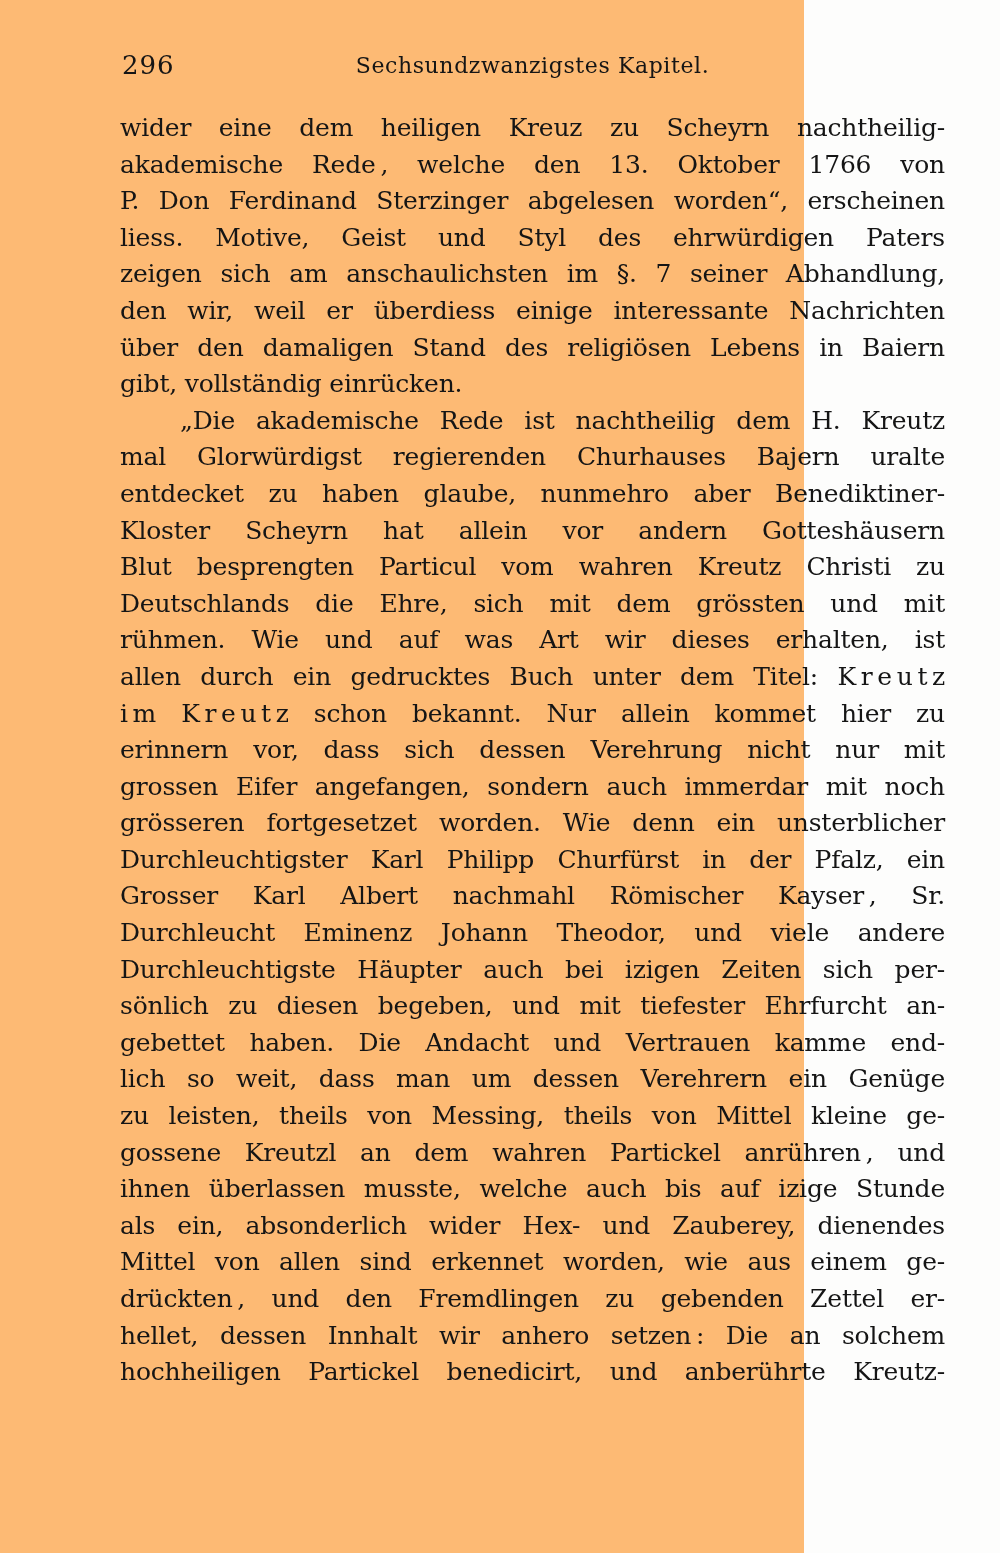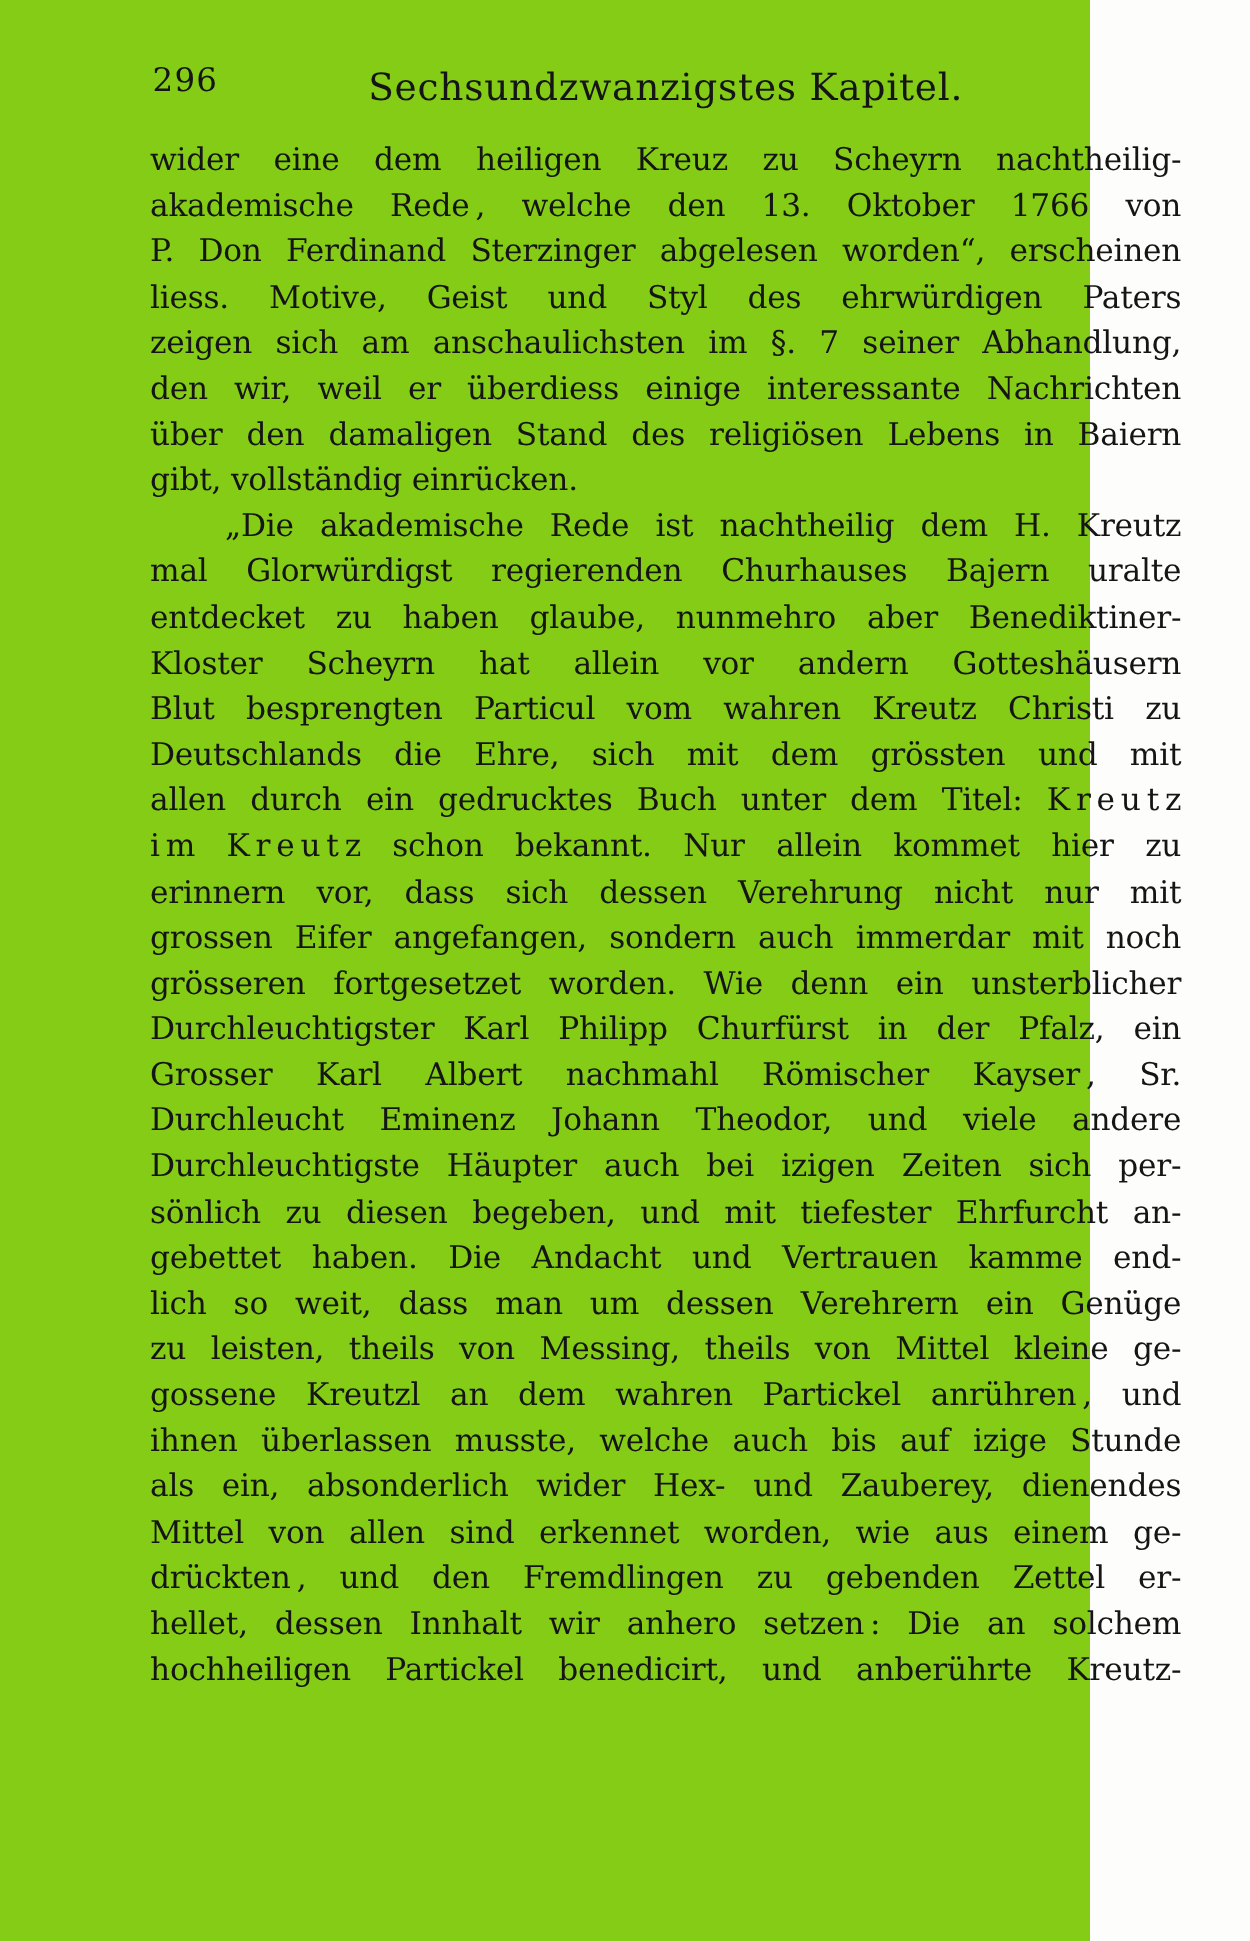--- a/index.html
+++ b/index.html
@@ -9,23 +9,23 @@
   body {
     width: 1000px;
     height: 1553px;
     background: #fdfdfc;
     overflow: hidden;
     font-family: "DejaVu Serif", serif;
     color: #151515;
   }
   .book-page {
     position: relative;
-    width: 872px;
+    width: 804px;
     height: 1553px;
-    background: #84cc16;
+    background: #fdba74;
   }
   .running-header {
     position: absolute;
     left: 120px;
     top: 50px;
     width: 825px;
     height: 34px;
   }
   .page-number {
     position: absolute;
@@ -34,21 +34,21 @@
     font-size: 26px;
     letter-spacing: 1px;
     font-variant-numeric: oldstyle-nums;
   }
   .chapter-header {
     position: absolute;
     left: 0;
     right: 0;
     top: 3px;
     text-align: center;
-    font-size: 30px;
+    font-size: 22px;
     letter-spacing: 0.6px;
   }
   .page-body {
     position: absolute;
     left: 120px;
     top: 110px;
     width: 825px;
     font-size: 25px;
     line-height: 36.6px;
     letter-spacing: -0.2px;
@@ -81,20 +81,21 @@
       <div class="text-line">zeigen sich am anschaulichsten im §. 7 seiner Abhandlung,</div>
       <div class="text-line">den wir, weil er überdiess einige interessante Nachrichten</div>
       <div class="text-line">über den damaligen Stand des religiösen Lebens in Baiern</div>
       <div class="text-line para-end">gibt, vollständig einrücken.</div>
       <div class="text-line indent">„Die akademische Rede ist nachtheilig dem H. Kreutz</div>
       <div class="text-line">mal Glorwürdigst regierenden Churhauses Bajern uralte</div>
       <div class="text-line">entdecket zu haben glaube, nunmehro aber Benediktiner-</div>
       <div class="text-line">Kloster Scheyrn hat allein vor andern Gotteshäusern</div>
       <div class="text-line">Blut besprengten Particul vom wahren Kreutz Christi zu</div>
       <div class="text-line">Deutschlands die Ehre, sich mit dem grössten und mit</div>
+      <div class="text-line">rühmen.  Wie und auf was Art wir dieses erhalten, ist</div>
       <div class="text-line">allen durch ein gedrucktes Buch unter dem Titel: K r e u t z</div>
       <div class="text-line">i m K r e u t z schon bekannt.  Nur allein kommet hier zu</div>
       <div class="text-line">erinnern vor, dass sich dessen Verehrung nicht nur mit</div>
       <div class="text-line">grossen Eifer angefangen, sondern auch immerdar mit noch</div>
       <div class="text-line">grösseren fortgesetzet worden.  Wie denn ein unsterblicher</div>
       <div class="text-line">Durchleuchtigster Karl Philipp Churfürst in der Pfalz, ein</div>
       <div class="text-line">Grosser Karl Albert nachmahl Römischer Kayser , Sr.</div>
       <div class="text-line">Durchleucht Eminenz Johann Theodor, und viele andere</div>
       <div class="text-line">Durchleuchtigste Häupter auch bei izigen Zeiten sich per-</div>
       <div class="text-line">sönlich zu diesen begeben, und mit tiefester Ehrfurcht an-</div>

